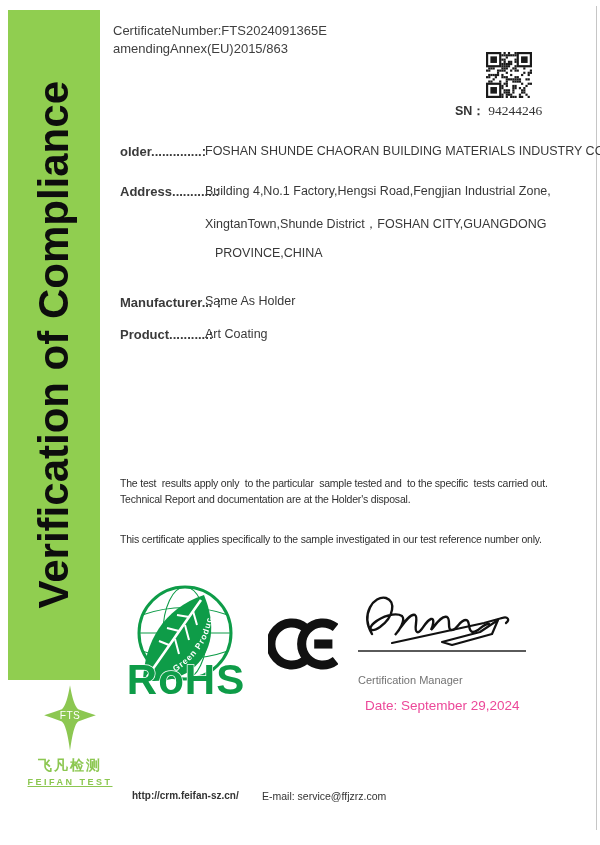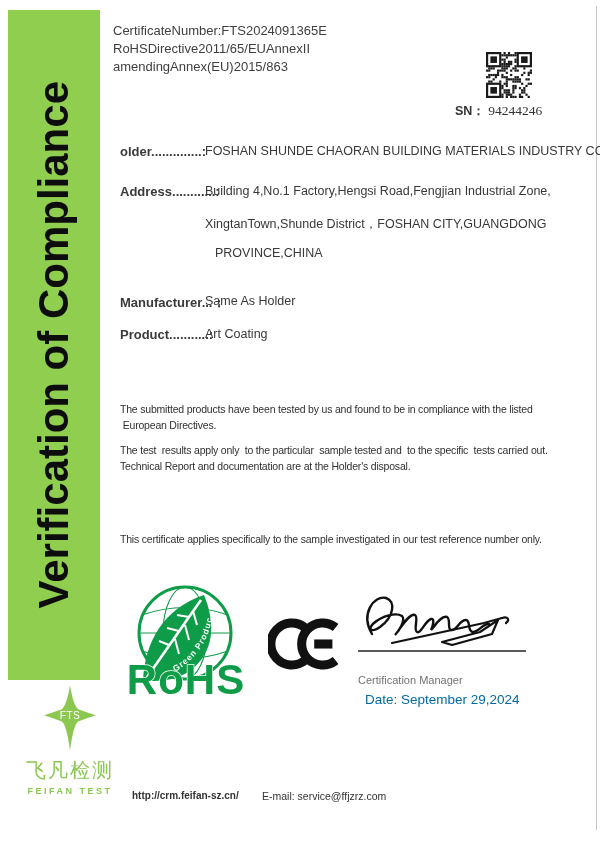--- a/index.html
+++ b/index.html
@@ -25,51 +25,50 @@
   .sn .sn-value{font-family:"Liberation Serif",serif;font-size:13.5px;margin-top:25px;}
   
   .row{position:absolute;left:120px;white-space:nowrap;font-size:13px;}
   .row .lbl{display:inline-block;width:85px;color:#3a3a3a;font-weight:bold;}
   .row .val{position:absolute;left:85px;font-size:12.5px;color:#383838;white-space:nowrap;}
   .r0{top:144px}.r1{top:184px}.r2{top:216px}.r3{top:246px}.r4{top:294px}.r5{top:327px}
   .r2 .val{left:85px}.r3 .val{left:95px}
   
   .statement{position:absolute;left:120px;width:480px;font-size:10.5px;line-height:15.5px;
     letter-spacing:-0.2px;color:#303030;white-space:pre-wrap;}
-  .s1{top:402px}.s2{top:443px}.s3{top:532px}
+  .s1{top:402px}.s2{top:476px}.s3{top:532px}
   
   .rohs{position:absolute;left:127px;top:584px;}
   .ce{position:absolute;left:268px;top:618px;}
   .fts{position:absolute;left:24px;top:684px;width:92px;text-align:center;}
-  .fts-cn{font-size:20px;letter-spacing:2px;color:#8cc751;margin-top:1px;font-weight:400;}
-  .fts-en{font-size:9px;letter-spacing:2.5px;color:#8cc751;font-weight:700;margin-top:2px;}
+  .fts-cn{font-size:14px;letter-spacing:2px;color:#8cc751;margin-top:1px;font-weight:700;}
+  .fts-en{font-size:9px;letter-spacing:2.5px;color:#8cc751;font-weight:700;margin-top:2px;text-decoration:underline;}
   
   .sig{position:absolute;left:358px;top:590px;width:180px;}
   .sig-line{width:168px;height:2px;background:#5a5a5a;margin-top:-2px;}
   .sig-role{font-size:11px;color:#737373;margin-top:22px;}
-  .sig-date{font-size:13.5px;color:#0369a1;margin-top:6px;margin-left:7px;}
+  .sig-date{font-size:13.5px;color:#ec4899;margin-top:12px;margin-left:7px;}
   
   .footer-company{position:absolute;left:132px;top:760px;font-size:18px;color:#222;}
   .footer-url{position:absolute;left:132px;top:790px;font-size:10px;font-weight:700;color:#333;}
   .footer-email{position:absolute;left:262px;top:790px;font-size:10.5px;color:#333;}
 </style>
 </head>
 <body>
 
 <div class="page">
 
   <div class="right-border"></div>
 
   <div class="band">
     <div class="band-title">Verification of Compliance</div>
   </div>
 
   <div class="header-block">
     <div>CertificateNumber:FTS2024091365E</div>
-    <div>RoHSDirective2011/65/EUAnnexII</div>
     <div>amendingAnnex(EU)2015/863</div>
   </div>
 
   <div class="qr"><svg width="46" height="46" viewBox="0 0 46 46">
         <rect x="17.523809523809526" y="0" width="2.1904761904761907" height="2.1904761904761907" fill="#1a1a1a"></rect>
         <rect x="21.904761904761905" y="0" width="2.1904761904761907" height="2.1904761904761907" fill="#1a1a1a"></rect>
         <rect x="28.476190476190478" y="0" width="2.1904761904761907" height="2.1904761904761907" fill="#1a1a1a"></rect>
         <rect x="15.333333333333336" y="2.1904761904761907" width="2.1904761904761907" height="2.1904761904761907" fill="#1a1a1a"></rect>
         <rect x="17.523809523809526" y="2.1904761904761907" width="2.1904761904761907" height="2.1904761904761907" fill="#1a1a1a"></rect>
         <rect x="19.714285714285715" y="2.1904761904761907" width="2.1904761904761907" height="2.1904761904761907" fill="#1a1a1a"></rect>
@@ -228,22 +227,20 @@
   </div>
   <div class="row r4">
     <span class="lbl">Manufacturer...：</span>
     <span class="val">Same As Holder</span>
   </div>
   <div class="row r5">
     <span class="lbl">Product...........:</span>
     <span class="val">Art Coating</span>
   </div>
 
-  <div class="statement s1">The submitted products have been tested by us and found to be in compliance with the listed
- European Directives.</div>
   <div class="statement s2">The test  results apply only  to the particular  sample tested and  to the specific  tests carried out.
 Technical Report and documentation are at the Holder's disposal.</div>
   <div class="statement s3">This certificate applies specifically to the sample investigated in our test reference number only.</div>
 
   <div class="rohs">
     <svg width="118" height="114" viewBox="0 0 118 114">
       <defs>
         <path id="leafcurve" d="M48,88 Q80,68 85,34" fill="none"></path>
       </defs>
       <circle cx="58" cy="49" r="46" fill="none" stroke="#0e9c48" stroke-width="3"></circle>

